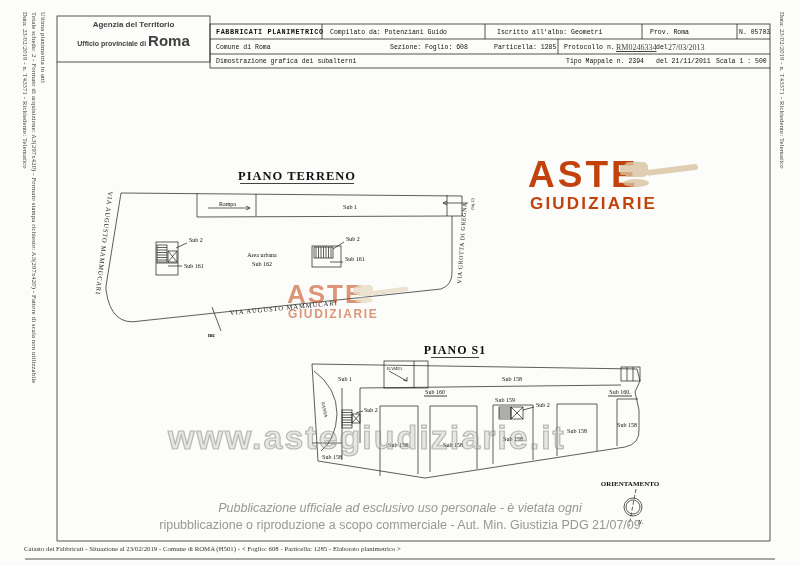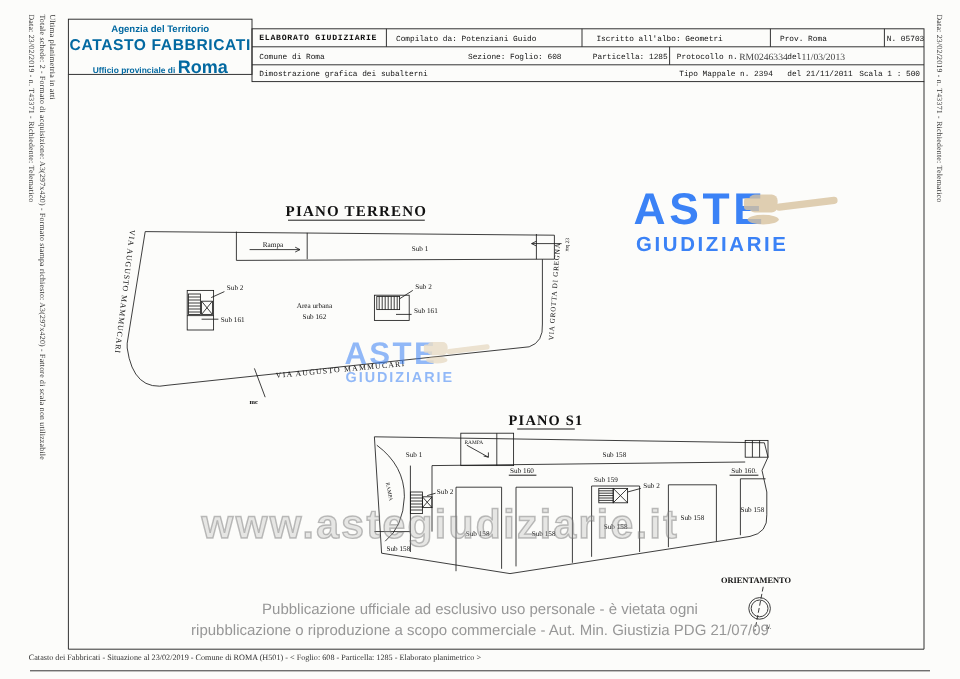--- a/index.html
+++ b/index.html
@@ -1,31 +1,31 @@
 <!DOCTYPE html>
 <html><head>
 <meta charset="utf-8">
 <style>
   html,body{margin:0;padding:0;}
   body{width:800px;height:566px;position:relative;background:#fcfcfa;overflow:hidden;
        font-family:"Liberation Serif","DejaVu Serif",serif;}
   .abs{position:absolute;}
   .vtext{writing-mode:vertical-rl;font-family:"Liberation Serif",serif;font-size:6.5px;
          color:#333;letter-spacing:0.2px;white-space:nowrap;}
-  .hdrbox{left:57px;top:16px;width:153px;height:46px;text-align:center;color:#0369a1;
+  .hdrbox{left:57px;top:16px;width:153px;height:46px;text-align:center;color:#404040;
           font-family:"Liberation Sans","DejaVu Sans",sans-serif;}
   .hdr-agency{font-size:8px;font-weight:bold;margin-top:4px;}
   .hdr-title{font-size:13px;font-weight:bold;letter-spacing:0.5px;margin-top:1px;}
   .hdr-office{font-size:7px;font-weight:bold;margin-top:3px;}
   .hdr-city{font-size:15px;font-weight:bold;}
   .cell{position:absolute;font-family:"Liberation Mono","DejaVu Sans Mono",monospace;
         font-size:6.5px;color:#111;white-space:pre;}
   .cell.b{font-weight:bold;letter-spacing:0.6px;font-size:6.8px;}
   .stamp{position:absolute;font-family:"Liberation Serif",serif;font-size:8px;color:#444;white-space:pre;}
-  .logo{color:#3b82f6;font-family:"Liberation Sans","DejaVu Sans",sans-serif;line-height:1;}
+  .logo{color:#c2410c;font-family:"Liberation Sans","DejaVu Sans",sans-serif;line-height:1;}
   .logo .l1{font-size:37px;letter-spacing:3px;font-weight:600;}
   .logo .l2{font-size:17px;letter-spacing:2.2px;font-weight:700;}
   .logo-sm .l1{font-size:26px;letter-spacing:2px;}
   .logo-sm .l2{font-size:12px;letter-spacing:1.6px;}
   .watermark{left:168px;top:418px;width:570px;font-family:"Liberation Sans",sans-serif;
              font-size:34px;font-weight:bold;letter-spacing:2px;color:rgba(185,185,185,0.32);
              -webkit-text-stroke:1.2px rgba(115,115,115,0.45);white-space:nowrap;}
   .disc{left:100px;width:600px;text-align:center;color:#979797;
         font-family:"Liberation Sans","DejaVu Sans",sans-serif;font-size:12.5px;}
   .footer{left:24px;top:545px;font-size:6.8px;color:#333;font-family:"Liberation Serif",serif;white-space:nowrap;}
@@ -192,41 +192,40 @@
   <text x="638" y="524" font-size="5.5" font-style="italic">N.</text>
 </svg>
 
 <div class="abs vtext" style="left:22px;top:12px;">Data: 23/02/2019 - n. T43371 - Richiedente: Telematico</div>
 <div class="abs vtext" style="left:31px;top:12px;">Totale schede: 2 - Formato di acquisizione: A3(297x420)  - Formato stampa richiesto: A3(297x420) - Fattore di scala non utilizzabile</div>
 <div class="abs vtext" style="left:40px;top:12px;">Ultima planimetria in atti</div>
 <div class="abs vtext" style="left:779px;top:12px;">Data: 23/02/2019 - n. T43371 - Richiedente: Telematico</div>
 
 <div class="abs hdrbox">
   <div class="hdr-agency">Agenzia del Territorio</div>
-  <div class="hdr-title">CATASTO FABBRICATI</div>
   <div class="hdr-office">
     <span>Ufficio provinciale di</span>
     <span class="hdr-city">Roma</span>
   </div>
 </div>
 
-<div class="cell b" style="left:216px;top:28px;">ELABORATO GIUDIZIARIE</div>
+<div class="cell b" style="left:216px;top:28px;">FABBRICATI PLANIMETRICO</div>
 <div class="cell" style="left:330px;top:29px;">Compilato da: Potenziani Guido</div>
 <div class="cell" style="left:497px;top:29px;">Iscritto all'albo: Geometri</div>
 <div class="cell" style="left:650px;top:29px;">Prov. Roma</div>
 <div class="cell" style="left:739px;top:29px;">N. 05703</div>
 
 <div class="cell" style="left:216px;top:44px;">Comune di Roma</div>
 <div class="cell" style="left:390px;top:44px;">Sezione:</div>
 <div class="cell" style="left:425px;top:44px;">Foglio: 608</div>
 <div class="cell" style="left:494px;top:44px;">Particella: 1285</div>
 <div class="cell" style="left:564px;top:44px;">Protocollo n.</div>
-<div class="stamp" style="left:616px;top:43px;">RM0246334</div>
+<div class="stamp" style="left:616px;top:43px;text-decoration:underline;">RM0246334</div>
 <div class="cell" style="left:656px;top:44px;">del</div>
-<div class="stamp" style="left:668px;top:43px;">11/03/2013</div>
+<div class="stamp" style="left:668px;top:43px;">27/03/2013</div>
 
 <div class="cell" style="left:216px;top:58px;">Dimostrazione grafica dei subalterni</div>
 <div class="cell" style="left:566px;top:58px;">Tipo Mappale n. 2394</div>
 <div class="cell" style="left:656px;top:58px;">del 21/11/2011</div>
 <div class="cell" style="left:716px;top:58px;">Scala 1 : 500</div>
 
 <div class="abs logo" style="left:528px;top:156px;width:180px;height:62px;">
   <span class="l1 abs" style="left:0;top:0;">ASTE</span>
   <svg width="82" height="44" style="left:92px;top:0;">
     <g fill="#d9c3a0" opacity="0.8">
@@ -247,16 +246,16 @@
       <rect x="0" y="6" width="5" height="7" rx="2"></rect>
       <rect x="19" y="10" width="36" height="4.5" rx="2" transform="rotate(-7 19 10)"></rect>
       <ellipse cx="11" cy="19" rx="9" ry="3"></ellipse>
     </g>
   </svg>
   <span class="l2 abs" style="left:1px;top:27px;">GIUDIZIARIE</span>
 </div>
 
 <div class="abs watermark">www.astegiudiziarie.it</div>
 
-<div class="abs disc" style="top:501px;">Pubblicazione ufficiale ad esclusivo uso personale - è vietata ogni</div>
+<div class="abs disc" style="top:501px;font-style:italic;">Pubblicazione ufficiale ad esclusivo uso personale - è vietata ogni</div>
 <div class="abs disc" style="top:518px;">ripubblicazione o riproduzione a scopo commerciale - Aut. Min. Giustizia PDG 21/07/09</div>
 
 <div class="abs footer">Catasto dei Fabbricati - Situazione al 23/02/2019 - Comune di ROMA (H501) - &lt;  Foglio: 608 - Particella: 1285 - Elaborato planimetrico &gt;</div>
 
 </body></html>

